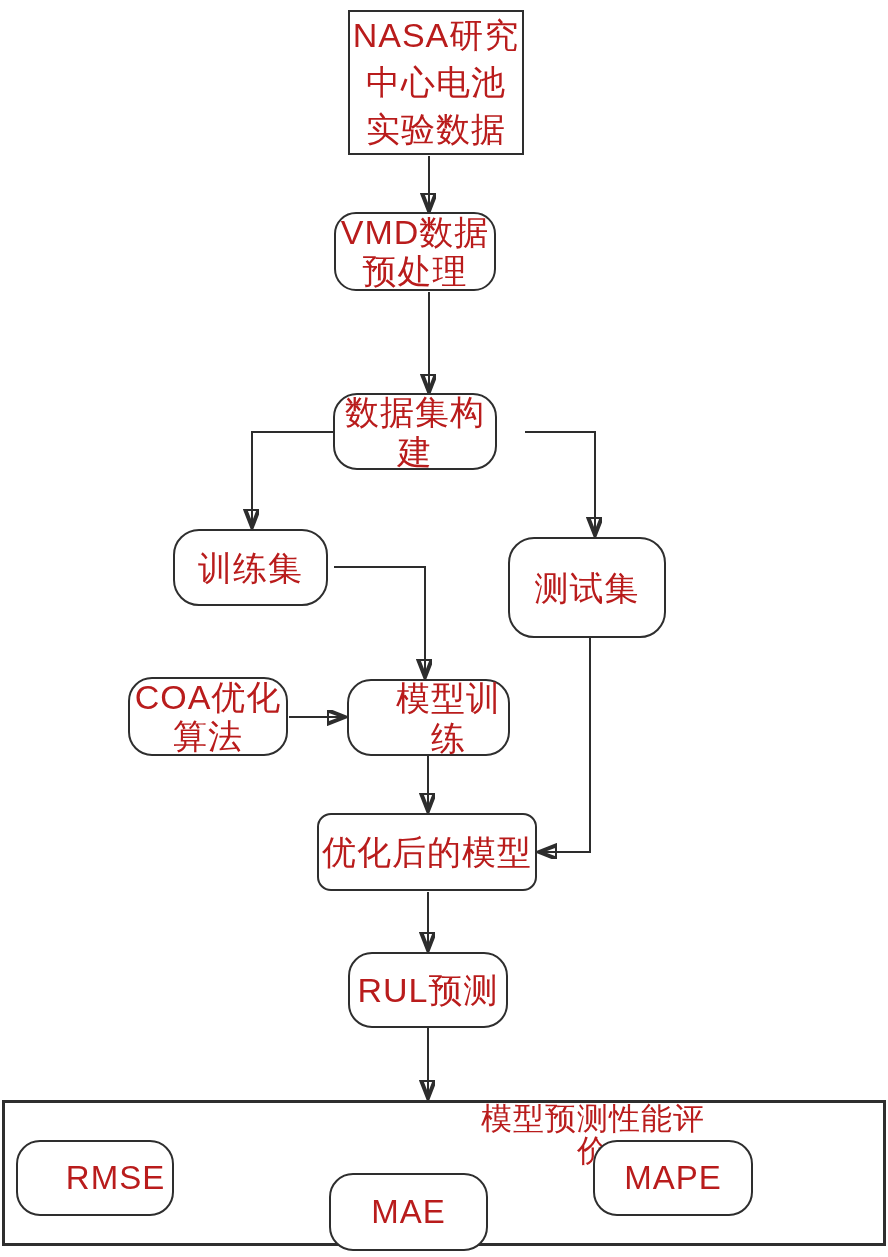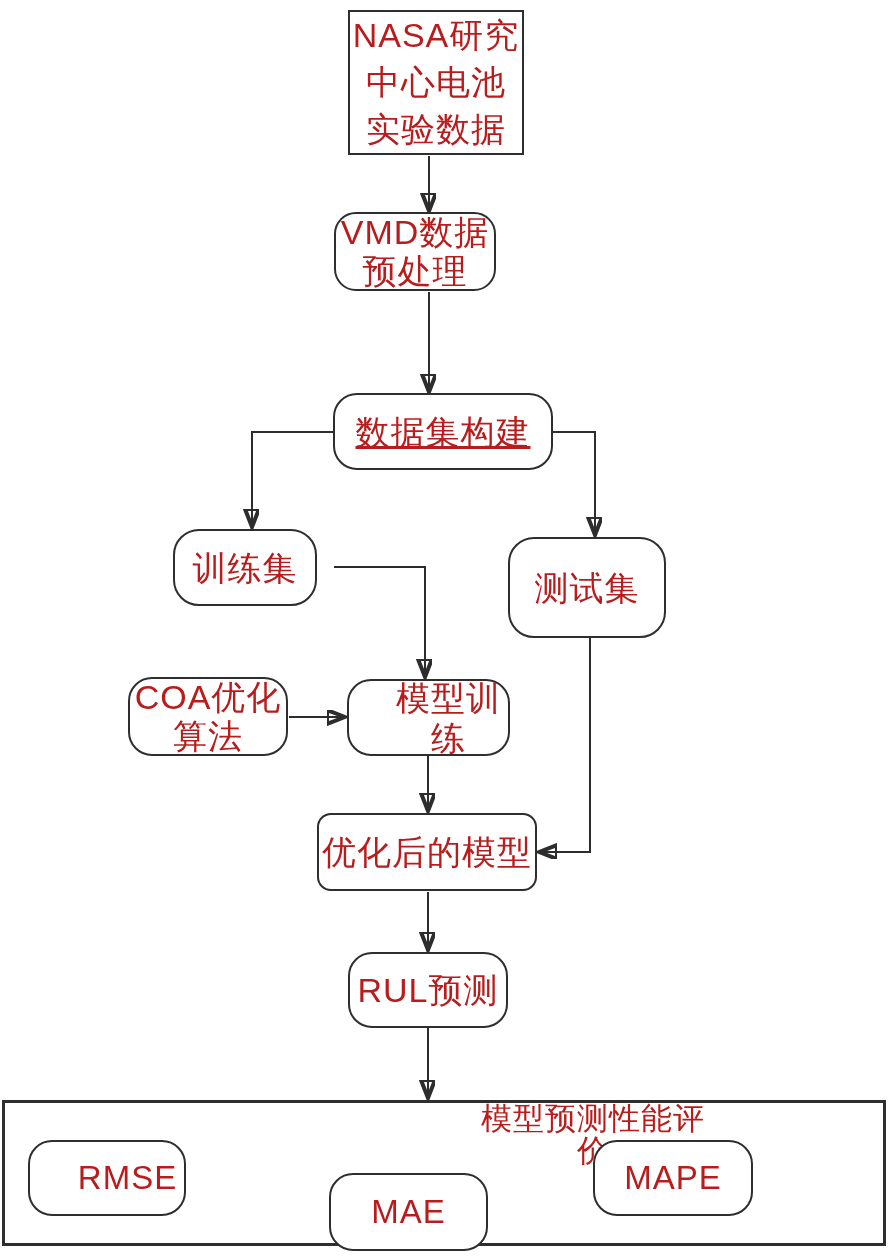--- a/index.html
+++ b/index.html
@@ -44,22 +44,22 @@
     line-height: 40px;
     letter-spacing: 1px;
   }
   .rounded { border-radius: 24px; }
 
   
   .n-nasa        { left: 348px; top: 10px;   width: 176px; height: 145px; border-radius: 0; }
   .n-nasa .label { line-height: 47px; }
   .n-vmd         { left: 334px; top: 212px;  width: 162px; height: 79px;  border-radius: 22px; }
   .n-vmd .label  { line-height: 39px; }
-  .n-dataset     { left: 333px; top: 393px;  width: 220px; height: 77px; text-decoration: underline;  }
-  .n-train       { left: 173px; top: 529px;  width: 144px; height: 77px;  border-radius: 26px; }
+  .n-dataset     { left: 333px; top: 393px;  width: 164px; height: 77px;  }
+  .n-train       { left: 173px; top: 529px;  width: 155px; height: 77px;  border-radius: 26px; }
   .n-test        { left: 508px; top: 537px;  width: 158px; height: 101px;  border-radius: 26px; }
   .n-coa         { left: 128px; top: 677px;  width: 160px; height: 79px;  }
   .n-coa .label  { line-height: 39px; }
   .n-modeltrain  { left: 347px; top: 679px;  width: 163px; height: 77px; padding-left: 40px;  }
   .n-optimized   { left: 317px; top: 813px;  width: 220px; height: 78px;  border-radius: 14px; }
   .n-rul         { left: 348px; top: 952px;  width: 160px; height: 76px;  }
 
   .eval-panel {
     position: absolute;
     box-sizing: border-box;
@@ -84,21 +84,21 @@
     border-radius: 24px;
     background: #ffffff;
     display: flex;
     align-items: center;
     justify-content: center;
   }
   .metric .label {
     font-size: 33px;
     letter-spacing: 1px;
   }
-  .m-rmse { left: 28px;  top: 1140px; width: 158px; height: 76px; padding-left: 41px; }
+  .m-rmse { left: 16px;  top: 1140px; width: 158px; height: 76px; padding-left: 41px; }
   .m-mae  { left: 329px; top: 1138px; width: 159px; height: 78px; margin-top: 35px; }
   .m-mape { left: 593px; top: 1140px; width: 160px; height: 76px; }
 </style>
 </head>
 <body>
 
 <div class="canvas">
 
   <svg class="edges-layer" width="888" height="1257" viewBox="0 0 888 1257" xmlns="http://www.w3.org/2000/svg">
     <defs>

